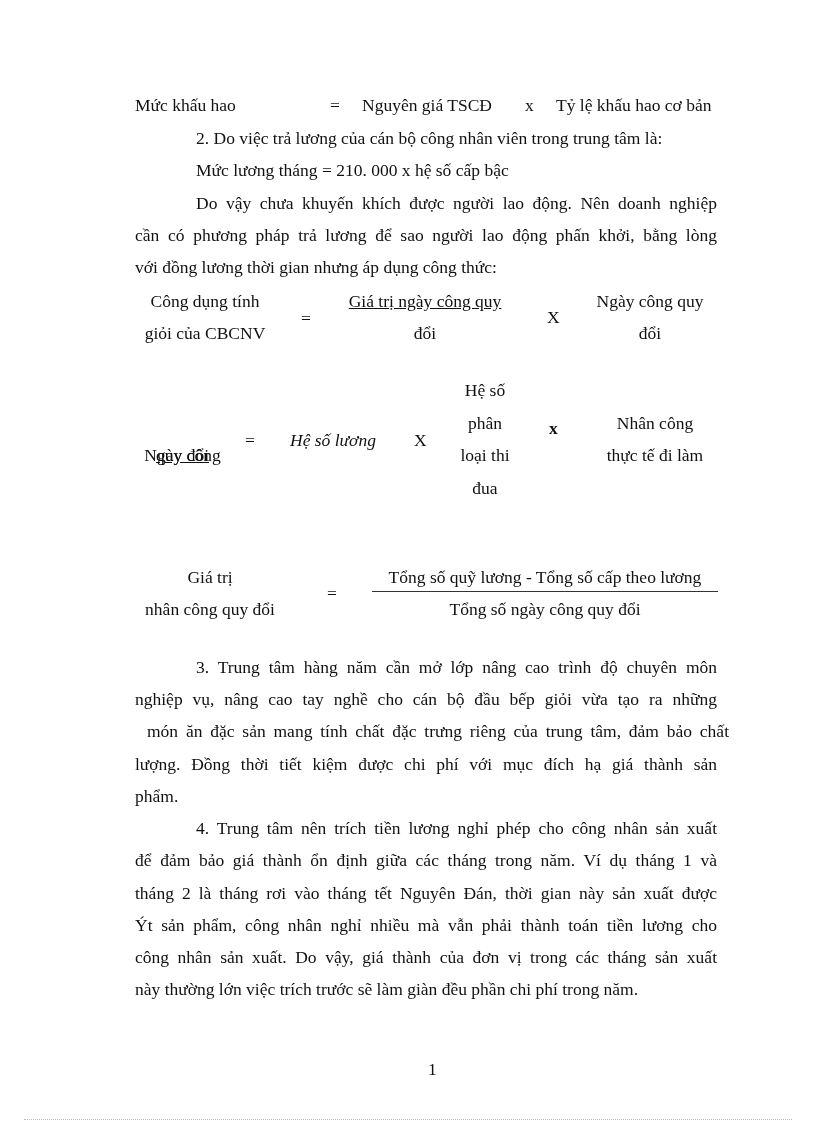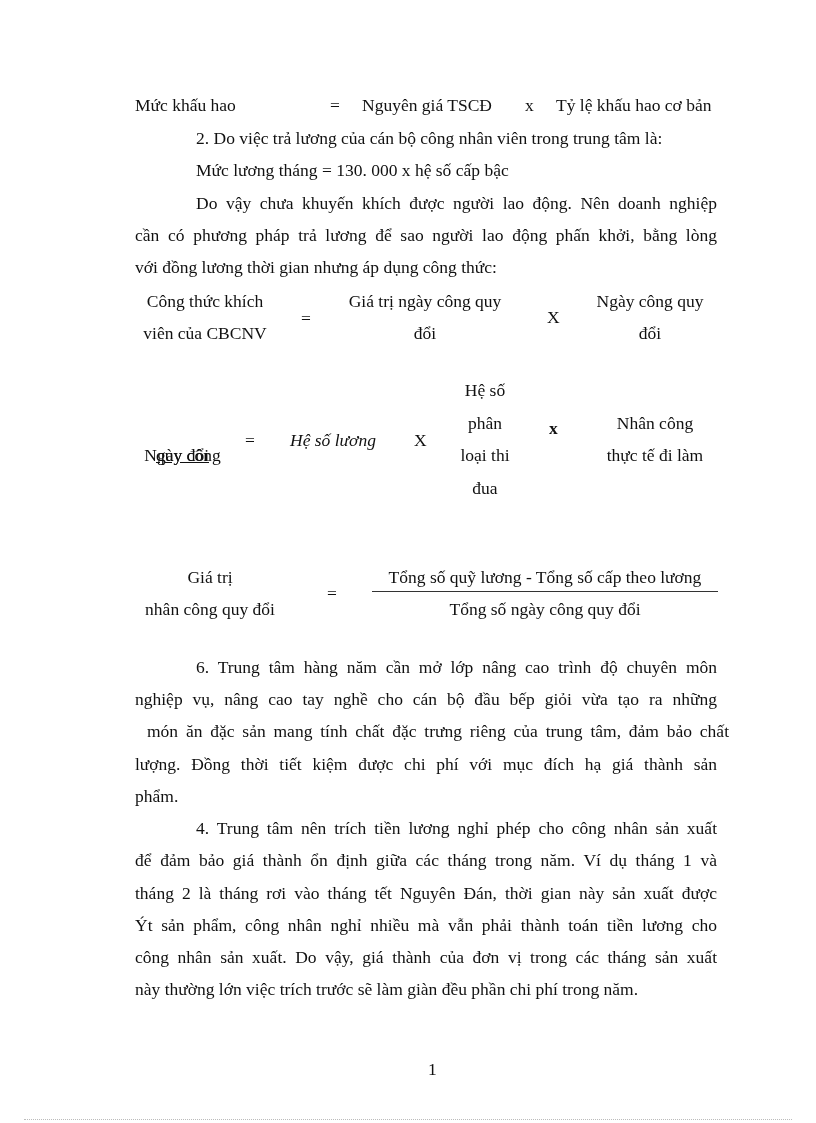--- a/index.html
+++ b/index.html
@@ -15,29 +15,29 @@
 </head>
 <body>
 
 <div class="abs" style="left:135px;top:95px;">Mức khấu hao</div>
 <div class="abs" style="left:330px;top:95px;">=</div>
 <div class="abs" style="left:362px;top:95px;">Nguyên giá TSCĐ</div>
 <div class="abs" style="left:525px;top:95px;">x</div>
 <div class="abs" style="left:556px;top:95px;">Tỷ lệ khấu hao cơ bản</div>
 
 <div class="abs" style="left:196px;top:128px;">2. Do việc trả lương của cán bộ công nhân viên trong trung tâm là:</div>
-<div class="abs" style="left:196px;top:160px;">Mức lương tháng = 130. 000 x hệ số cấp bậc</div>
+<div class="abs" style="left:196px;top:160px;">Mức lương tháng = 210. 000 x hệ số cấp bậc</div>
 <div class="just" style="top: 193px; left: 196px; width: 521px; white-space: nowrap; text-align: left;"><span>Do vậy chưa khuyến khích được người lao động. Nên doanh nghiệp</span></div>
 <div class="just" style="top: 225px; white-space: nowrap; text-align: center;"><span>cần có phương pháp trả lương để sao người lao động phấn khởi, bằng lòng</span></div>
 <div class="abs" style="left:135px;top:257px;">với đồng lương thời gian nhưng áp dụng công thức:</div>
 
-<div class="c" style="left:135px;width:140px;top:291px;">Công thức khích</div>
-<div class="c" style="left:135px;width:140px;top:323px;">viên của CBCNV</div>
+<div class="c" style="left:135px;width:140px;top:291px;">Công dụng tính</div>
+<div class="c" style="left:135px;width:140px;top:323px;">giỏi của CBCNV</div>
 <div class="abs" style="left:301px;top:308px;">=</div>
-<div class="c" style="left:330px;width:190px;top:291px;">Giá trị ngày công quy</div>
+<div class="c" style="left:330px;width:190px;top:291px;text-decoration:underline;">Giá trị ngày công quy</div>
 <div class="c" style="left:330px;width:190px;top:323px;">đổi</div>
 <div class="abs" style="left:547px;top:307px;">X</div>
 <div class="c" style="left:580px;width:140px;top:291px;">Ngày công quy</div>
 <div class="c" style="left:580px;width:140px;top:323px;">đổi</div>
 
 <div class="c" style="left:130px;width:105px;top:413px;margin-top:32px;">Ngày công</div>
 <div class="c" style="left:130px;width:105px;top:445px;text-decoration:underline;">quy đổi</div>
 <div class="abs" style="left:245px;top:430px;">=</div>
 <div class="abs" style="left:290px;top:430px;font-style:italic;">Hệ số lương</div>
 <div class="abs" style="left:414px;top:430px;">X</div>
@@ -49,21 +49,21 @@
 <div class="c" style="left:585px;width:140px;top:413px;">Nhân công</div>
 <div class="c" style="left:585px;width:140px;top:445px;">thực tế đi làm</div>
 
 <div class="c" style="left:135px;width:150px;top:567px;">Giá trị</div>
 <div class="c" style="left:135px;width:150px;top:599px;">nhân công quy đổi</div>
 <div class="abs" style="left:327px;top:583px;">=</div>
 <div class="c" style="left:372px;width:346px;top:567px;">Tổng số quỹ lương - Tổng số cấp theo lương</div>
 <div class="frac-line" style="left:372px;width:346px;top:591px;"></div>
 <div class="c" style="left:372px;width:346px;top:599px;">Tổng số ngày công quy đổi</div>
 
-<div class="just" style="top: 657px; left: 196px; width: 521px; white-space: nowrap; text-align: left;"><span>6. Trung tâm hàng năm cần mở lớp nâng cao trình độ chuyên môn</span></div>
+<div class="just" style="top: 657px; left: 196px; width: 521px; white-space: nowrap; text-align: left;"><span>3. Trung tâm hàng năm cần mở lớp nâng cao trình độ chuyên môn</span></div>
 <div class="just" style="top: 689px; white-space: nowrap; text-align: left;"><span>nghiệp vụ, nâng cao tay nghề cho cán bộ đầu bếp giỏi vừa tạo ra những</span></div>
 <div class="just" style="top: 721px; white-space: nowrap; text-align: left; margin-left: 12px;"><span>món ăn đặc sản mang tính chất đặc trưng riêng của trung tâm, đảm bảo chất</span></div>
 <div class="just" style="top: 754px; white-space: nowrap; text-align: left;"><span>lượng. Đồng thời tiết kiệm được chi phí với mục đích hạ giá thành sản</span></div>
 <div class="abs" style="left:135px;top:786px;">phẩm.</div>
 
 <div class="just" style="top: 818px; left: 196px; width: 521px; white-space: nowrap; text-align: left;"><span>4. Trung tâm nên trích tiền lương nghỉ phép cho công nhân sản xuất</span></div>
 <div class="just" style="top: 850px; white-space: nowrap; text-align: left;"><span>để đảm bảo giá thành ổn định giữa các tháng trong năm. Ví dụ tháng 1 và</span></div>
 <div class="just" style="top: 883px; white-space: nowrap; text-align: left;"><span>tháng 2 là tháng rơi vào tháng tết Nguyên Đán, thời gian này sản xuất được</span></div>
 <div class="just" style="top: 915px; white-space: nowrap; text-align: left;"><span>Ýt sản phẩm, công nhân nghỉ nhiều mà vẫn phải thành toán tiền lương cho</span></div>
 <div class="just" style="top: 947px; white-space: nowrap; text-align: left;"><span>công nhân sản xuất. Do vậy, giá thành của đơn vị trong các tháng sản xuất</span></div>

